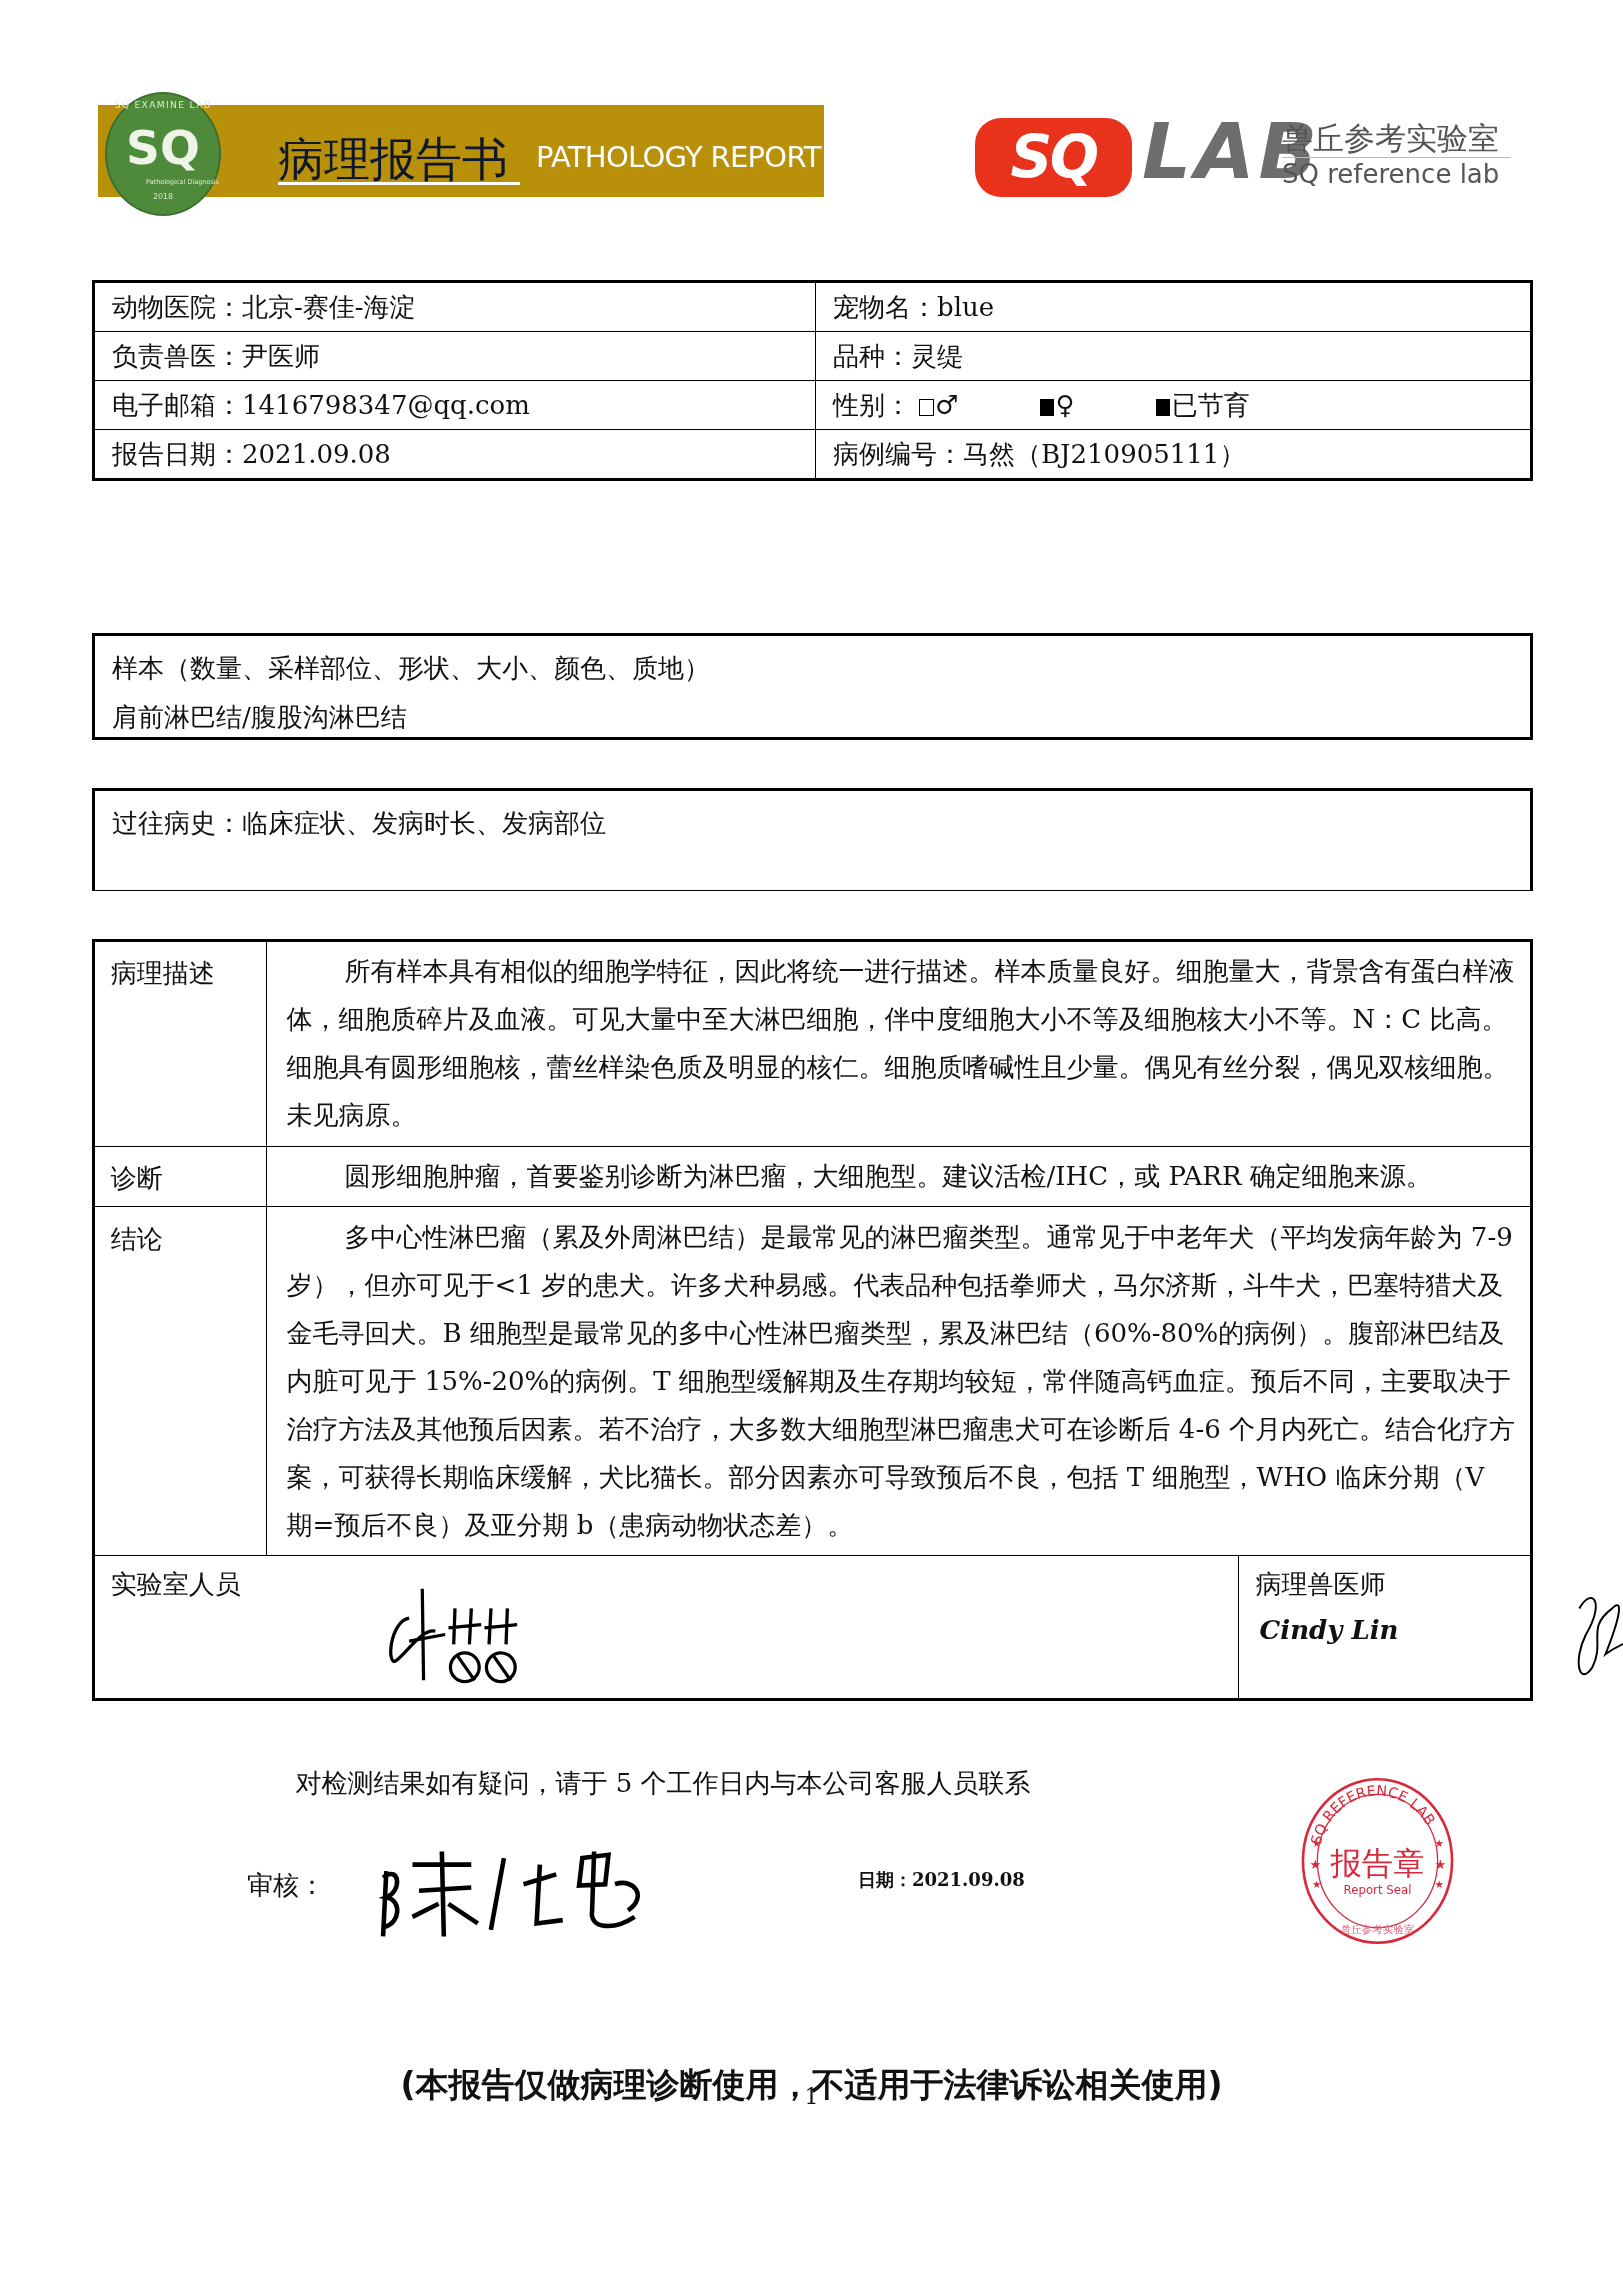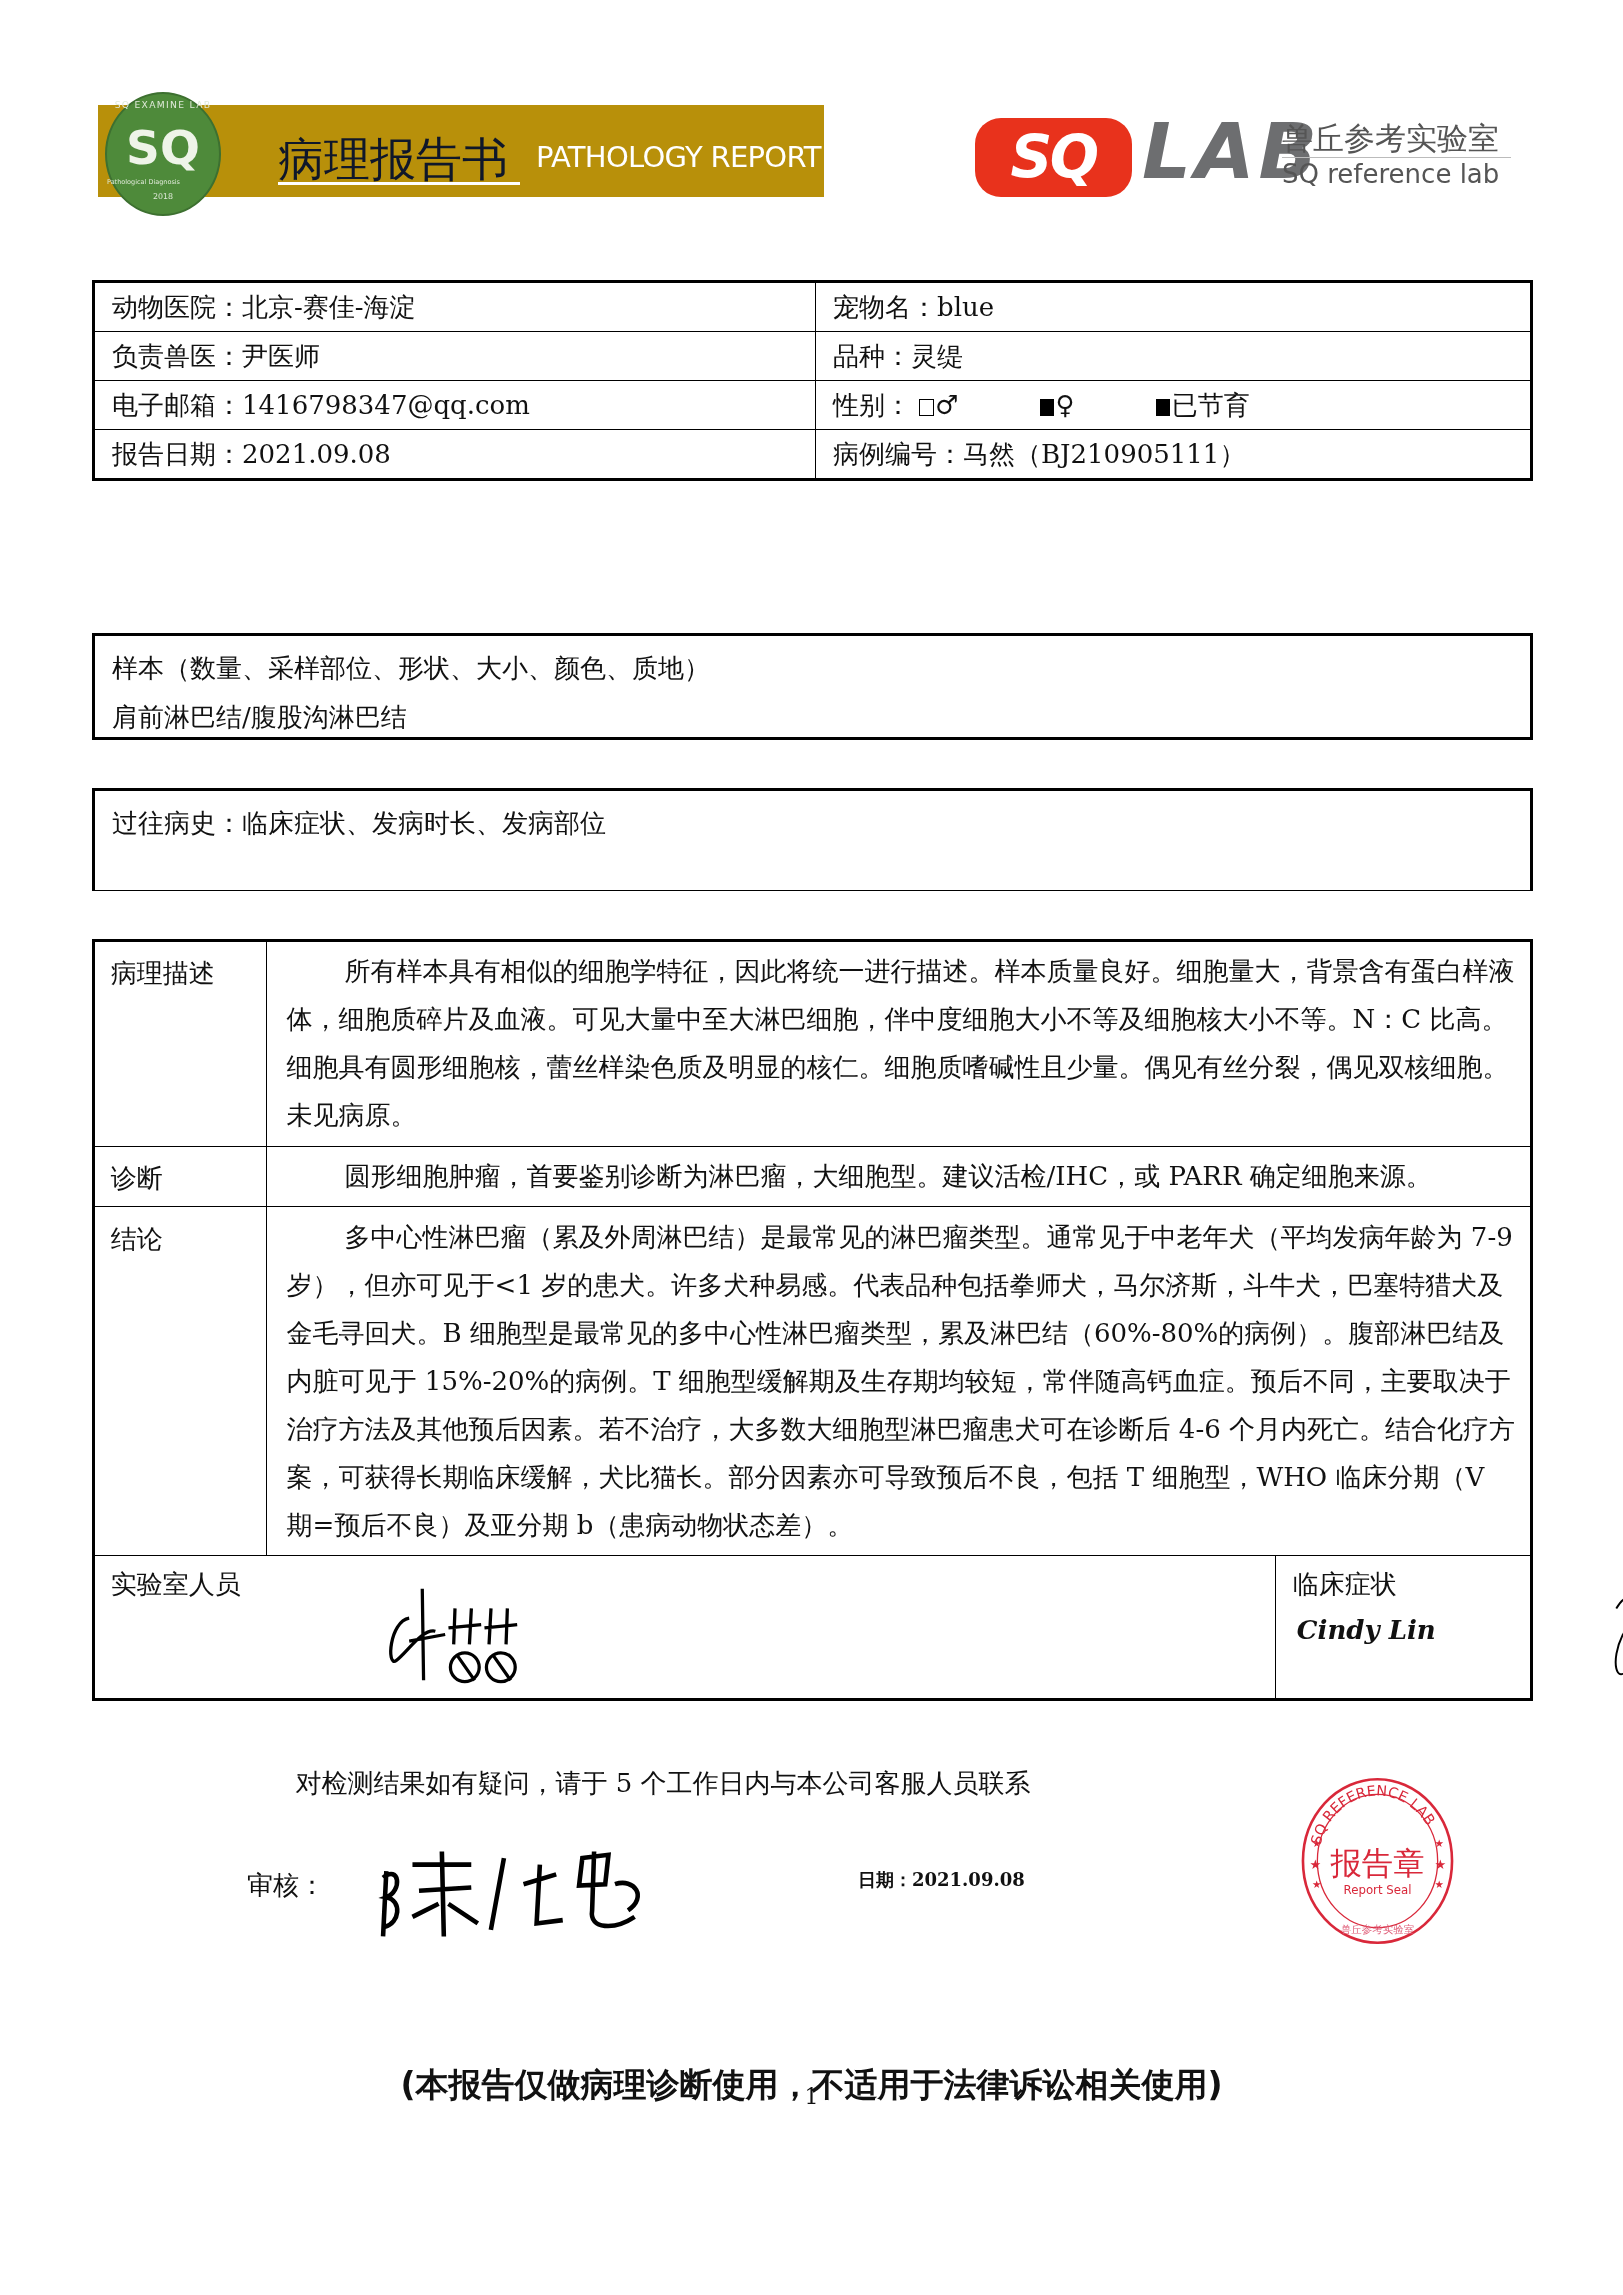--- a/index.html
+++ b/index.html
@@ -8,21 +8,21 @@
   .abs { position: absolute; }
 
   
   .banner { left: 98px; top: 105px; width: 726px; height: 92px; background: #b8900a; }
   .badge { left: 105px; top: 92px; width: 116px; height: 124px; border-radius: 50%;
            background: #4e8a3a; border: 2.6px solid #3d7030; box-sizing: border-box; }
   .badge .sq { position: absolute; left: 0; right: 0; top: 26px; text-align: center;
                font-family: "DejaVu Sans", sans-serif; font-weight: bold; font-size: 47px; color: #eef4e8; }
   .badge .ring { position: absolute; left: 0; right: 0; top: 5.2px; text-align: center;
                  font-family: "DejaVu Sans", sans-serif; font-size: 9.2px; color: #dfe9d8; letter-spacing: 1.3px; }
-  .badge .sub { position: absolute; left: 0; right: 0; top: 84px; text-align: left;
+  .badge .sub { position: absolute; left: 0; right: 0; top: 84px; text-align: right;
                 font-family: "DejaVu Sans", sans-serif; font-size: 6.5px; color: #dfe9d8; }
   .badge .yr { position: absolute; left: 0; right: 0; top: 98px; text-align: center;
                font-family: "DejaVu Sans", sans-serif; font-size: 7.9px; color: #dfe9d8; }
   .banner-title { left: 278px; top: 136px; font-family: "DejaVu Sans", sans-serif; font-size: 46px;
                   color: #0f172a; line-height: 1; }
   .banner-title-underline { left: 278px; top: 182px; width: 242px; height: 3.3px; background: #fff; }
   .banner-sub { left: 536px; top: 143px; font-family: "DejaVu Sans", sans-serif; font-size: 29px;
                 color: #fff; line-height: 1; letter-spacing: -0.7px; }
 
   .sqlab-logo { left: 975px; top: 118px; width: 157px; height: 79px; background: #e8321c;
@@ -149,21 +149,21 @@
   <tr class="sig-row">
     <td colspan="2" class="sig-left" style="width:713px; padding:10.5px 0 0 15.7px;">
       <span>实验室人员</span>
       <svg style="position:absolute; left:288px; top:26px;" width="144" height="105" viewBox="0 0 220 160">
         <path d="M40 55 C10 60 5 130 20 120 C35 110 60 70 80 75 M60 10 L62 150 M40 90 L95 80" stroke="#000" stroke-width="5" fill="none"></path>
         <path d="M110 40 L108 95 M135 40 L132 95 M100 70 L150 65 M125 130 m-22 0 a22 22 0 1 0 44 0 a22 22 0 1 0 -44 0 M112 110 L140 150" stroke="#000" stroke-width="5" fill="none"></path>
         <path d="M165 40 L162 95 M190 40 L188 95 M155 70 L205 65 M180 130 m-22 0 a22 22 0 1 0 44 0 a22 22 0 1 0 -44 0 M167 110 L195 150" stroke="#000" stroke-width="5" fill="none"></path>
       </svg>
     </td>
     <td class="sig-right" style="padding:10.5px 0 0 17px;">
-      <span>临床症状</span>
+      <span>病理兽医师</span>
       <span class="cindy">Cindy Lin</span>
       <svg style="position:absolute; left:327px; top:33px;" width="216" height="98" viewBox="0 0 330 150">
         <path d="M20 30 C40 -5 60 20 30 70 C10 110 20 150 40 120 C60 80 30 60 70 30 C90 10 80 50 60 100 C100 70 180 50 310 40" stroke="#000" stroke-width="3" fill="none"></path>
         <circle cx="225" cy="10" r="2" fill="#000"></circle>
       </svg>
     </td>
   </tr>
 </tbody>
   </table>
 

